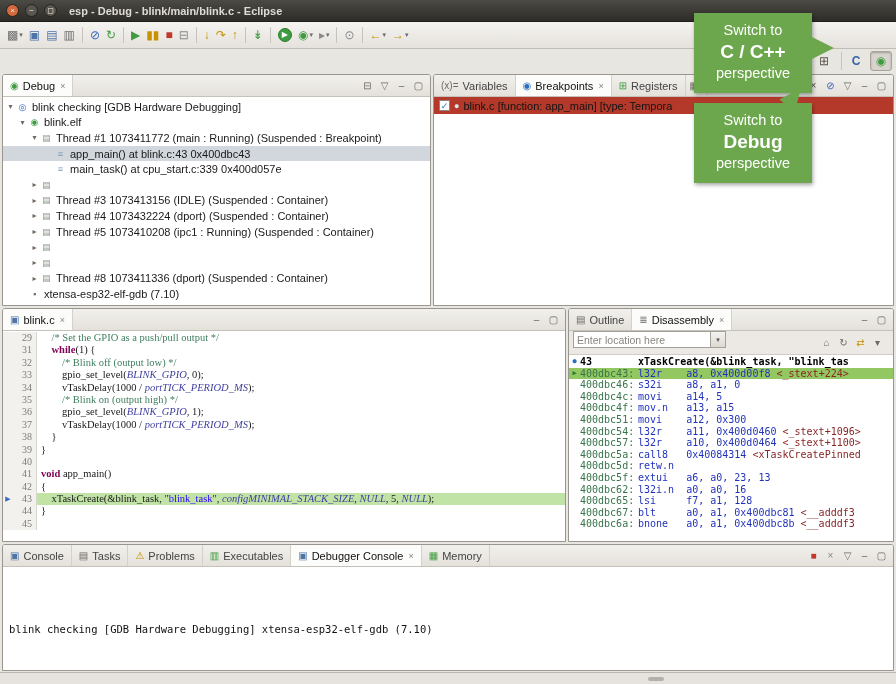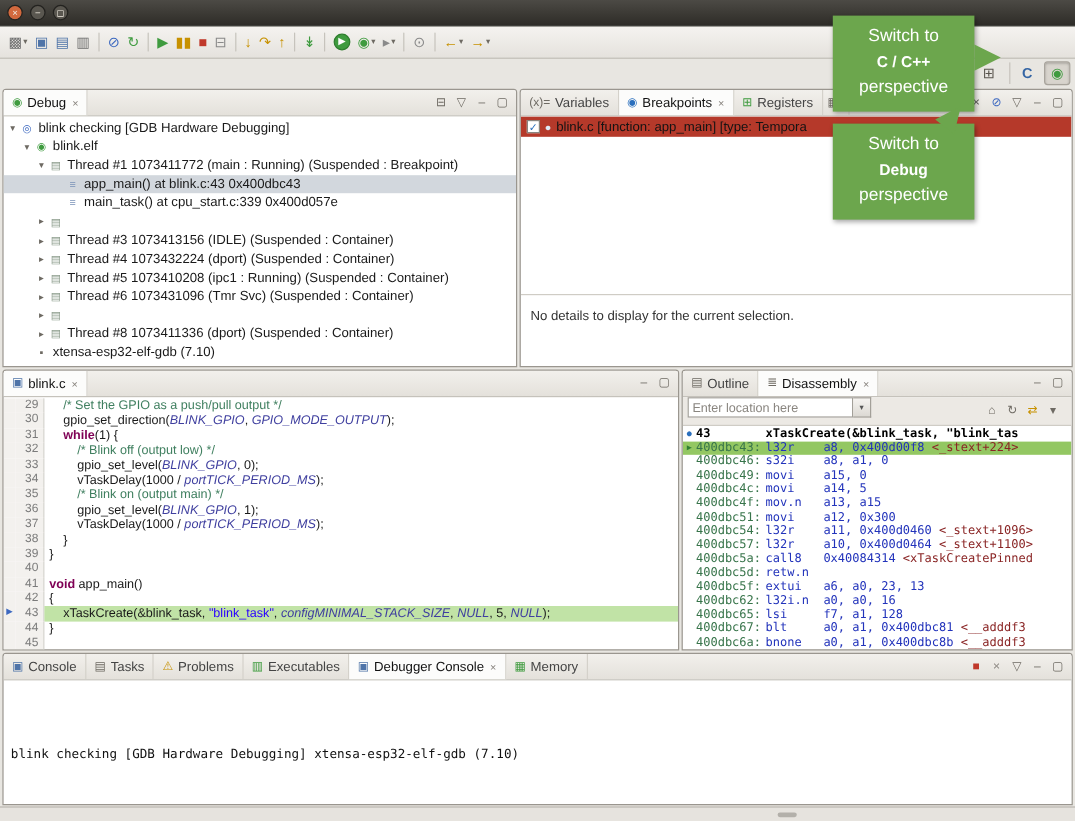--- a/index.html
+++ b/index.html
@@ -63,21 +63,21 @@
 
   
   .bp-list{height:148px;overflow:hidden}
   .bp-row{height:17px;display:flex;align-items:center;background:#b5392a;color:#131313;padding-left:5px;white-space:nowrap;overflow:hidden}
   .bp-check{width:11px;height:11px;background:#fff;border:1px solid #8a8680;font-size:9px;line-height:10px;text-align:center;color:#2a6fbd;flex:none}
   .bp-ic{font-size:9px;color:#dfe9f5;margin:0 4px;flex:none}
   .bp-label{font-size:11px}
   .bp-detail{border-top:1px solid #cfccc5;padding:12px 8px;font-size:11px;color:#333;height:62px}
 
   
-  .ed-body{height:247px;overflow:hidden;font-family:Liberation Sans, sans-serif;font-size:10.5px;padding-top:1px}
+  .ed-body{height:247px;overflow:hidden;font-family:Liberation Serif, serif;font-size:10.5px;padding-top:1px}
   .ed-line{display:flex;height:12.4px;line-height:12.4px;white-space:pre}
   .ed-ann{width:10px;flex:none;font-size:7px;text-align:center;background:#f3f1ee}
   .ed-num{width:24px;flex:none;text-align:right;padding-right:4px;color:#7b7b7b;background:#f3f1ee;border-right:1px solid #d8d6d1;font-size:10px}
   .ed-code{flex:1;padding-left:4px}
   .ed-line.current .ed-code{background:#c1e3a6}
   .cmt{color:#3f7f5f}
   .str{color:#2a00ff}
   .kw{color:#7f0055;font-weight:bold}
   .mac{color:#3f3f9f;font-style:italic}
 
@@ -100,33 +100,34 @@
   .con-body{padding:4px 6px;font-family:"DejaVu Sans Mono",monospace;font-size:10.5px;line-height:13px;color:#111;white-space:pre;overflow:hidden;height:100px}
   .con-line{min-height:13px}
 
   
   .statusbar{position:absolute;left:0;top:672px;width:896px;height:12px;background:#e6e3de;border-top:1px solid #b9b6b0}
   .status-nub{position:absolute;left:648px;top:4px;width:16px;height:4px;background:#b3b0aa;border-radius:2px}
 
   
   .callout{position:absolute;width:118px;background:#6ca64d;color:#fff;text-align:center;z-index:60;box-shadow:1px 2px 4px rgba(0,0,0,.35);padding:7px 4px 9px}
   .callout .l1,.callout .l3{font-size:14.5px;line-height:21px}
-  .callout .l2{font-size:13px;line-height:22px;font-weight:bold}
+  .callout .l2{font-size:19px;line-height:22px;font-weight:bold}
   #callout-cpp{left:694px;top:13px}
   #callout-debug{left:694px;top:103px}
   #callout-cpp .arrow{position:absolute;left:100%;top:24px;width:0;height:0;border-top:11px solid transparent;border-bottom:11px solid transparent;border-left:22px solid #6ca64d}
   #callout-debug .arrow{position:absolute;right:8px;top:-17px;width:0;height:0;border-left:10px solid transparent;border-right:10px solid transparent;border-bottom:22px solid #6ca64d;transform:rotate(38deg)}
 </style>
 </head>
 <body>
 
 <div class="titlebar">
   <span class="winbtn close">×</span>
   <span class="winbtn min">−</span>
   <span class="winbtn max">◻</span>
+  <span class="title-text">esp - Debug - blink/main/blink.c - Eclipse</span>
 </div>
 
 <div class="toolbar">
 
     <span class="tbtn">
       <span class="tbg" style="color: rgb(110, 110, 110);">▩</span>
       <span class="tdd">▾</span>
     </span>
 
     <span class="tbtn">
@@ -346,21 +347,20 @@
 
       <div class="tree-row lvl2">
         <span class="tw">▸</span>
         <span class="ti" style="color: rgb(138, 154, 138);">▤</span>
         <span class="tt">Thread #5 1073410208 (ipc1 : Running) (Suspended : Container)</span>
       </div>
 
       <div class="tree-row lvl2">
         <span class="tw">▸</span>
         <span class="ti" style="color: rgb(138, 154, 138);">▤</span>
-        <span class="tt">Thread #6 1073431096 (Tmr Svc) (Suspended : Container)</span>
       </div>
 
       <div class="tree-row lvl2">
         <span class="tw">▸</span>
         <span class="ti" style="color: rgb(138, 154, 138);">▤</span>
       </div>
 
       <div class="tree-row lvl2">
         <span class="tw">▸</span>
         <span class="ti" style="color: rgb(138, 154, 138);">▤</span>
@@ -419,21 +419,20 @@
         <span class="hic" style="color: rgb(110, 106, 99);">▢</span>
       </span>
   </div>
   <div class="bp-list">
     <div class="bp-row">
       <span class="bp-check">✓</span>
       <span class="bp-ic">●</span>
       <span class="bp-label">blink.c [function: app_main] [type: Tempora</span>
     </div>
   </div>
-  <div class="bp-detail">No details to display for the current selection.</div>
 </div>
 
 <div class="panel" id="editor-panel">
   <div class="phead">
     <span class="tabwrap">
 
         <span class="tab active">
           <span class="tab-ic" style="color: rgb(79, 116, 168);">▣</span>
           <span class="tab-lb">blink.c</span>
           <span class="tab-x">×</span>
@@ -448,25 +447,20 @@
       </span>
   </div>
   <div class="ed-body">
 
       <div class="ed-line">
         <span class="ed-ann"></span>
         <span class="ed-num">29</span>
         <span class="ed-code syntax"><span class="cmt">    /* Set the GPIO as a push/pull output */</span></span>
       </div>
 
-      <div class="ed-line">
-        <span class="ed-ann"></span>
-        <span class="ed-num">30</span>
-        <span class="ed-code syntax">    gpio_set_direction(<span class="mac">BLINK_GPIO</span>, <span class="mac">GPIO_MODE_OUTPUT</span>);</span>
-      </div>
 
       <div class="ed-line">
         <span class="ed-ann"></span>
         <span class="ed-num">31</span>
         <span class="ed-code syntax">    <span class="kw">while</span>(1) {</span>
       </div>
 
       <div class="ed-line">
         <span class="ed-ann"></span>
         <span class="ed-num">32</span>
@@ -481,21 +475,21 @@
 
       <div class="ed-line">
         <span class="ed-ann"></span>
         <span class="ed-num">34</span>
         <span class="ed-code syntax">        vTaskDelay(1000 / <span class="mac">portTICK_PERIOD_MS</span>);</span>
       </div>
 
       <div class="ed-line">
         <span class="ed-ann"></span>
         <span class="ed-num">35</span>
-        <span class="ed-code syntax"><span class="cmt">        /* Blink on (output main) */</span></span>
+        <span class="ed-code syntax"><span class="cmt">        /* Blink on (output high) */</span></span>
       </div>
 
       <div class="ed-line">
         <span class="ed-ann"></span>
         <span class="ed-num">36</span>
         <span class="ed-code syntax">        gpio_set_level(<span class="mac">BLINK_GPIO</span>, 1);</span>
       </div>
 
       <div class="ed-line">
         <span class="ed-ann"></span>
@@ -608,26 +602,20 @@
         <span class="dis-sym">&lt;_stext+224&gt;</span>
       </div>
 
       <div class="dis-row">
         <span class="dis-mark"></span>
         <span class="dis-addr">400dbc46:</span>
         <span class="dis-text">s32i    a8, a1, 0</span>
         <span class="dis-sym"></span>
       </div>
 
-      <div class="dis-row">
-        <span class="dis-mark"></span>
-        <span class="dis-addr">400dbc49:</span>
-        <span class="dis-text">movi    a15, 0</span>
-        <span class="dis-sym"></span>
-      </div>
 
       <div class="dis-row">
         <span class="dis-mark"></span>
         <span class="dis-addr">400dbc4c:</span>
         <span class="dis-text">movi    a14, 5</span>
         <span class="dis-sym"></span>
       </div>
 
       <div class="dis-row">
         <span class="dis-mark"></span>

